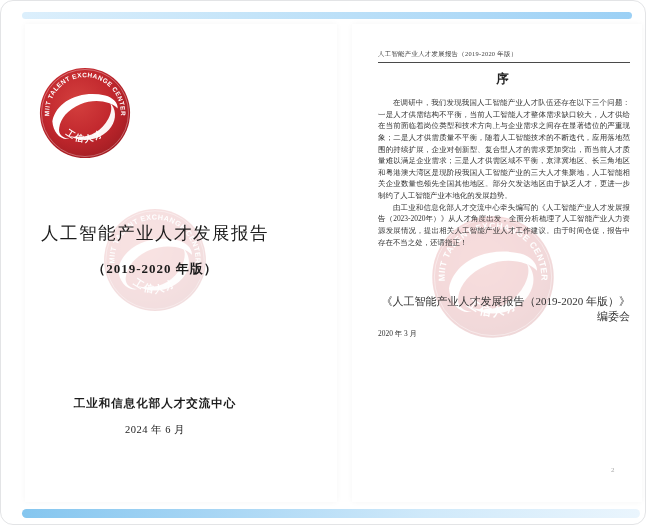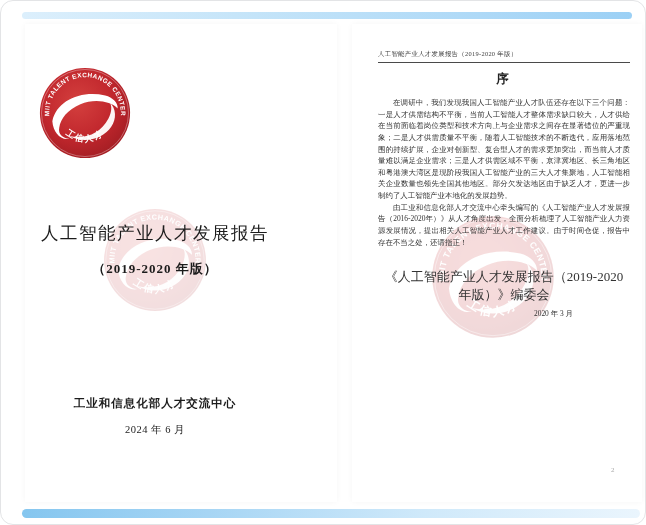--- a/index.html
+++ b/index.html
@@ -27,22 +27,22 @@
 
   
   .preface-body{position:absolute;left:26px;right:12px;top:26px;z-index:1;}
   .running-header{font-size:6.4px;color:#3c3c3c;letter-spacing:0.3px;padding-bottom:3px;
     border-bottom:1px solid #4a4a4a;}
   .preface-title{margin-top:8px;text-align:center;font-size:12.5px;font-weight:bold;
     letter-spacing:3px;color:#222;}
   .preface-text{margin-top:9px;}
   .preface-text p{margin:0;font-size:7.45px;line-height:11.62px;color:#333;
     text-align:justify;text-justify:inter-ideograph;text-indent:2em;}
-  .signature{margin-top:20px;font-size:13px;color:#333;text-align:center;}
-  .sign-date{margin-top:5px;font-size:7.45px;color:#333;text-align:right;padding-right:57px;}
+  .signature{margin-top:46px;font-size:11px;color:#333;text-align:right;}
+  .sign-date{margin-top:5px;font-size:7.45px;color:#333;padding-right:57px;}
   .page-num{position:absolute;left:259px;top:442px;font-size:7px;color:#a8a8a8;z-index:1;}
 
   svg text{font-family:"Liberation Sans","DejaVu Sans",sans-serif;}
 </style>
 </head>
 <body>
 
 <svg width="0" height="0" style="position:absolute" aria-hidden="true">
   <defs>
     <radialGradient id="logoGrad" cx="42%" cy="38%" r="72%">
@@ -87,21 +87,21 @@
   <svg class="wm wm-right" viewBox="0 0 100 100">
     <use href="#miit-logo"></use>
   </svg>
 
   <div class="preface-body">
     <div class="running-header">人工智能产业人才发展报告（2019-2020 年版）</div>
     <div class="preface-title">序</div>
 
     <div class="preface-text">
       <p>在调研中，我们发现我国人工智能产业人才队伍还存在以下三个问题：一是人才供需结构不平衡，当前人工智能人才整体需求缺口较大，人才供给在当前面临着岗位类型和技术方向上与企业需求之间存在显著错位的严重现象；二是人才供需质量不平衡，随着人工智能技术的不断迭代，应用落地范围的持续扩展，企业对创新型、复合型人才的需求更加突出，而当前人才质量难以满足企业需求；三是人才供需区域不平衡，京津冀地区、长三角地区和粤港澳大湾区是现阶段我国人工智能产业的三大人才集聚地，人工智能相关企业数量也领先全国其他地区。部分欠发达地区由于缺乏人才，更进一步制约了人工智能产业本地化的发展趋势。</p>
-      <p>由工业和信息化部人才交流中心牵头编写的《人工智能产业人才发展报告（2016-2020年）》从人才角度出发，全面分析梳理了人工智能产业人力资源发展情况，提出相关人工智能产业人才工作建议。由于时间仓促，报告中存在不当之处，还请指正！</p>
+      <p>由工业和信息化部人才交流中心牵头编写的《人工智能产业人才发展报告（2023-2020年）》从人才角度出发，全面分析梳理了人工智能产业人力资源发展情况，提出相关人工智能产业人才工作建议。由于时间仓促，报告中存在不当之处，还请指正！</p>
     </div>
 
     <div class="signature">《人工智能产业人才发展报告（2019-2020 年版）》编委会</div>
     <div class="sign-date">2020 年 3 月</div>
   </div>
 
   <div class="page-num">2</div>
 </div>
 
 <div class="frame"></div>

